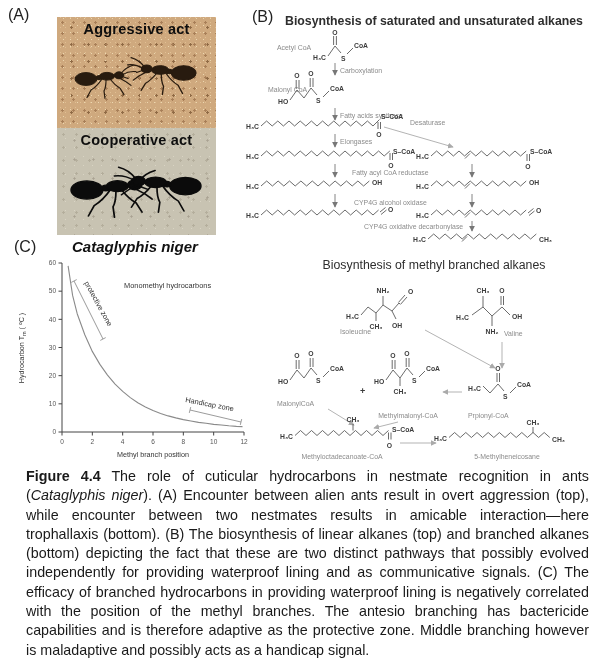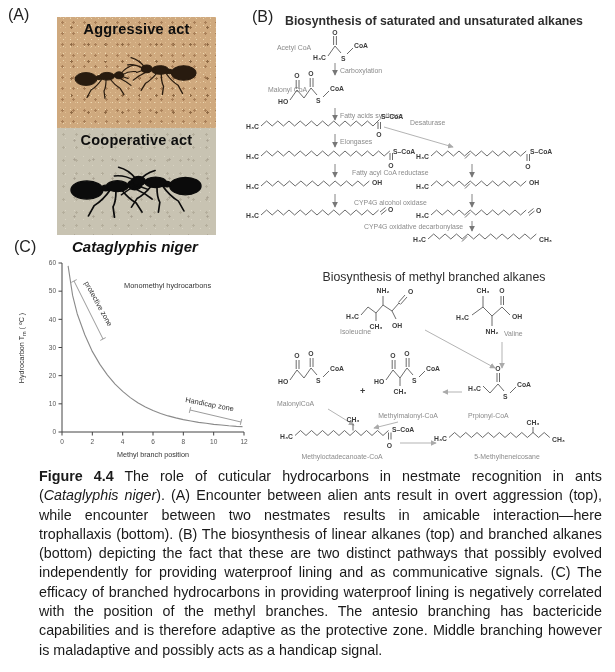--- a/index.html
+++ b/index.html
@@ -42,21 +42,21 @@
   
   .c-title{font-size:15px;font-weight:bold;font-style:italic;color:#111;}
   .axis{stroke:#444;stroke-width:1;fill:none;}
   .tick{font-size:6.5px;fill:#555;}
   .axlbl{font-size:7.2px;fill:#333;}
   .curve{stroke:#8a8a8a;stroke-width:1.1;fill:none;stroke-linejoin:round;}
   .zone-line{stroke:#909090;stroke-width:0.9;fill:none;}
   .anno{font-size:7.4px;fill:#333;}
   
   .caption{position:absolute;left:26px;top:467px;width:563px;font-size:14.3px;
-    line-height:19.3px;color:#1a1a1a;text-align:justify;margin-left:13px;}
+    line-height:19.3px;color:#1a1a1a;text-align:justify;}
   .cap-bold{font-weight:bold;}
   .cap-italic{font-style:italic;}
 </style>
 </head>
 <body>
 
 <div class="page">
 
   <div class="abs panel-label" style="left:8px;top:6px;">(A)</div>
 
@@ -199,21 +199,21 @@
     <path class="flow" d="M232,191 L232,201" marker-end="url(#ah)"></path>
 
     <g>
       <text class="chem" x="173" y="212">H₃C</text>
       <polyline class="chain" points="188.0,209 193.7,204 199.4,209 205.1,204 210.8,209 216.5,204 222.2,209 227.9,204 233.6,209 239.3,204 245.0,209 250.7,204 256.4,209 262.1,204 267.8,209 273.5,204 279.2,209 284.9,204 290.6,209 296.3,204"></polyline>
       <path class="bond" d="M222,211.5 L227,206.5"></path>
       <text class="chem" x="299" y="212">CH₃</text>
     </g>
   </svg>
 
-  <div class="b-title" style="top:258px;margin-top:12px;">Biosynthesis of methyl branched alkanes</div>
+  <div class="b-title" style="top:258px;">Biosynthesis of methyl branched alkanes</div>
 
   <svg class="abs" style="left:240px;top:278px;" width="375" height="190" viewBox="0 0 375 190">
 
     <g>
       <text class="chem" x="143" y="15" text-anchor="middle">NH₂</text>
       <text class="chem" x="106" y="41">H₃C</text>
       <path class="bond" d="M121,37 L128,29 L136,35 L143,27 L152,33 M136,35 L136,43 M143,27 L143,18 M152,33 L159,25 L160,26 M158.4,24.5 L165,17 M160.4,26.5 L167,19 M152,33 L156,41"></path>
       <text class="chem" x="136" y="51" text-anchor="middle">CH₃</text>
       <text class="chem" x="168" y="16">O</text>
       <text class="chem" x="157" y="50" text-anchor="middle">OH</text>

